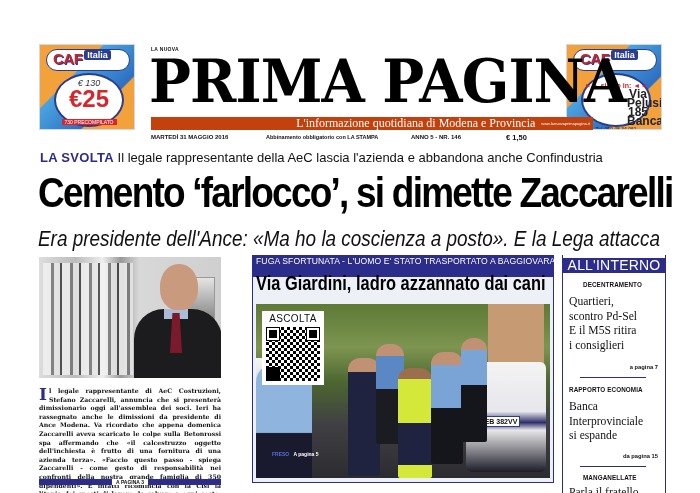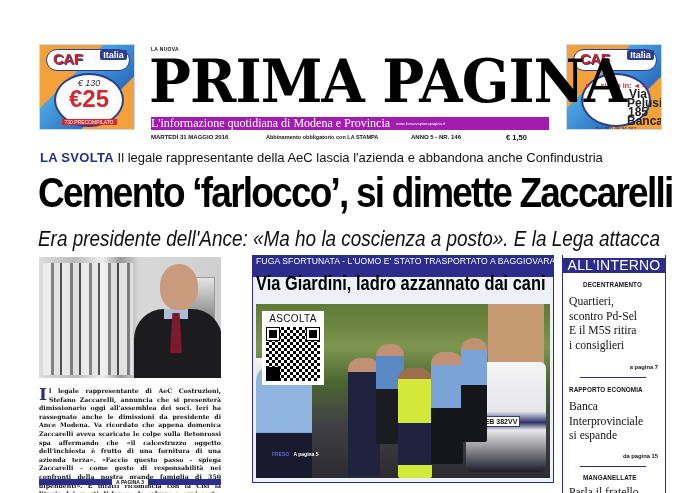--- a/index.html
+++ b/index.html
@@ -5,34 +5,34 @@
   * { box-sizing: border-box; margin: 0; padding: 0; }
   html, body { width: 700px; height: 493px; overflow: hidden; background: #ffffff; }
   body { position: relative; font-family: "Liberation Sans", sans-serif; color: #111; }
 
   
   .ad { position: absolute; top: 44px; width: 96px; height: 86px; background: linear-gradient(135deg, #f3a13b 0%, #f3a13b 35%, #4aa4df 36%, #2d6fc2 70%, #f3a13b 71%); border: 1px solid #cfd8ea; overflow: hidden; }
   .ad.left { left: 39px; }
   .ad.right { left: 566px; }
   .ad .logo { position: absolute; top: 4px; left: 6px; right: 4px; height: 22px; border-radius: 11px; background: #fff; border: 1px solid #2a3d8f; display: flex; align-items: flex-start; padding-left: 6px; }
   .ad .logo .caf { font-family: "Liberation Sans", sans-serif; font-weight: 900; font-size: 15px; color: #c8262c; letter-spacing: -0.5px; text-shadow: 1px 1px 0 #2a3d8f; }
-  .ad .logo .italia { font-weight: bold; font-size: 9px; color: #fff; background: #2a3d8f; padding: 0 3px; margin-left: 18px; border-radius: 2px; }
+  .ad .logo .italia { font-weight: bold; font-size: 9px; color: #fff; background: #2a3d8f; padding: 0 3px; margin-left: 2px; border-radius: 2px; }
   .ad .circle { position: absolute; top: 28px; left: 14px; width: 70px; height: 54px; border-radius: 50%; background: #fff; border: 2px solid #2a3d8f; text-align: center; }
   .ad.left .old { font-size: 9px; font-style: italic; color: #333; margin-top: 3px; }
   .ad.left .price { font-size: 24px; font-weight: bold; color: #d6262b; line-height: 22px; font-family: "Liberation Sans Narrow", "Liberation Sans", sans-serif; }
   .ad.left .tag { display: inline-block; font-size: 5px; color: #fff; background: #d6262b; padding: 0 3px; }
   .ad.right .circle { font-size: 7px; line-height: 9px; padding-top: 6px; color: #222; }
   .ad.right .circle .siamo { color: #c8262c; font-weight: bold; }
   .ad.right .circle .addr { font-size: 12px; font-weight: bold; padding-left: 44px; }
   .ad.right .circle .tel { font-size: 5px; line-height: 6px; }
 
   
   .kicker-top { position: absolute; left: 151px; top: 46px; font-size: 5px; font-weight: bold; letter-spacing: 0.3px; }
   .masthead { position: absolute; left: 149px; top: 49px; width: 402px; height: 68px; font-family: "DejaVu Serif", "Liberation Serif", serif; font-weight: bold; font-size: 60px; line-height: 64px; letter-spacing: -1px; transform: scaleX(0.93); transform-origin: left; white-space: nowrap; color: #000; }
-  .tagline-bar { position: absolute; left: 151px; top: 117px; width: 398px; height: 13px; background: #a21caf; color: #fff; font-family: "Liberation Serif", serif; font-size: 12px; line-height: 13px; display: flex; align-items: center; padding-right: 3px; }
+  .tagline-bar { position: absolute; left: 151px; top: 117px; width: 442px; height: 13px; background: #c2410c; color: #fff; font-family: "Liberation Serif", serif; font-size: 12px; line-height: 13px; display: flex; align-items: center; justify-content: flex-end; padding-right: 3px; }
   .tagline-bar .site { font-family: "Liberation Sans", sans-serif; font-size: 4px; margin-left: 6px; }
   .infoline { position: absolute; left: 151px; top: 132px; width: 400px; height: 10px; font-size: 6px; font-weight: bold; display: flex; align-items: center; }
   .infoline .date { width: 115px; }
   .infoline .abb { width: 145px; font-size: 5.5px; }
   .infoline .anno { width: 95px; }
   .infoline .price { font-size: 7.5px; }
 
   
   .svolta { position: absolute; left: 40px; top: 150px; font-size: 13px; white-space: nowrap; }
   .svolta .lbl { color: #2c2c8a; font-weight: 900; letter-spacing: 0.3px; }

